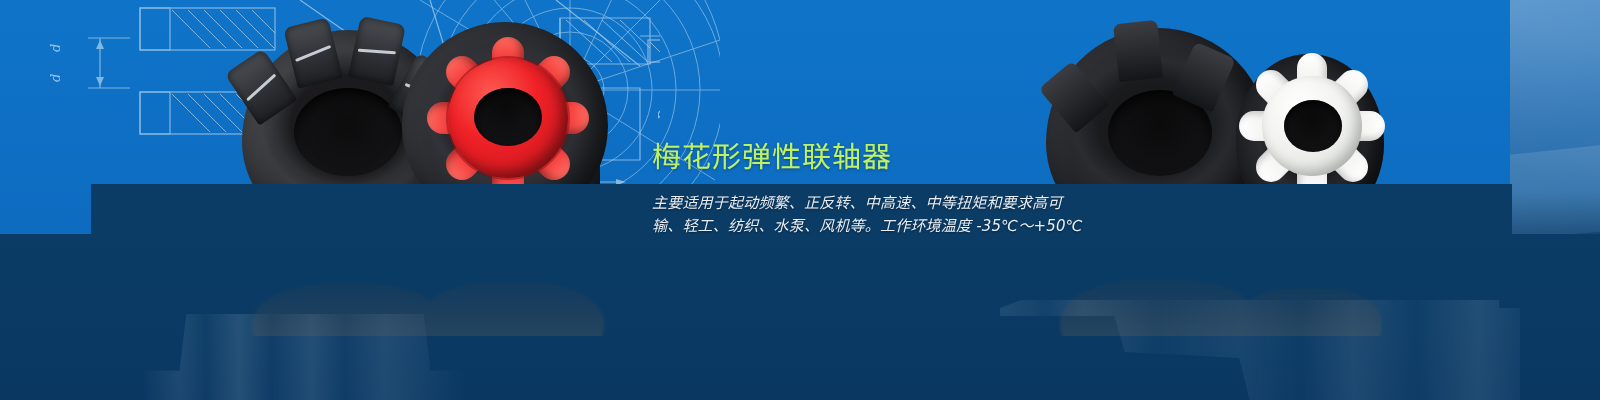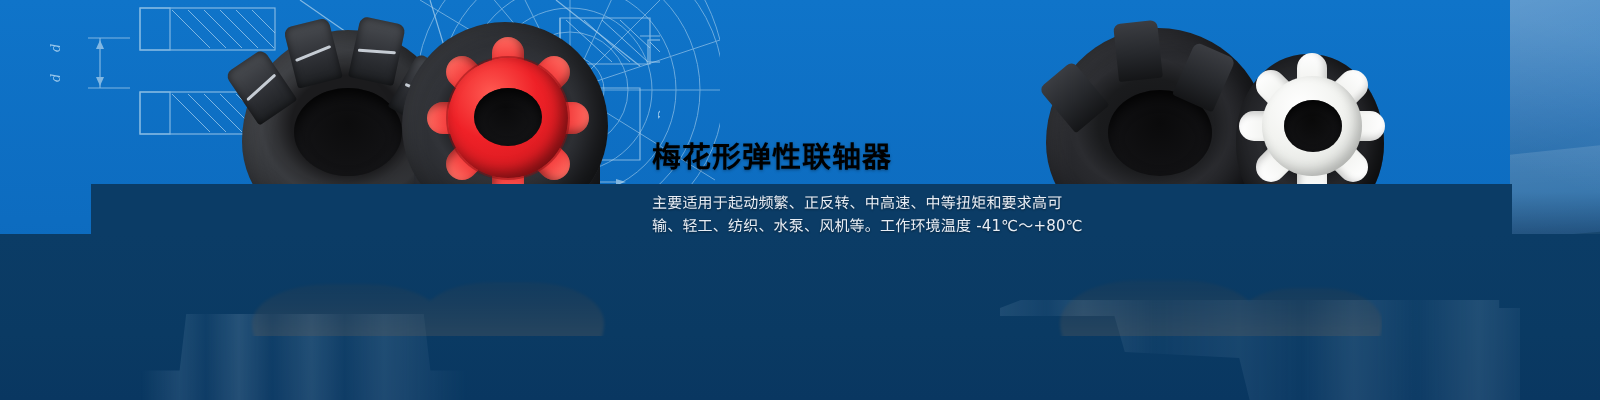--- a/index.html
+++ b/index.html
@@ -301,36 +301,36 @@
   
   .copy {
     position: absolute;
     left: 652px; top: 140px;
     width: 420px;
   }
   .headline {
     margin: 0;
     font-size: 29px;
     line-height: 34px;
-    font-weight: bold;
-    color: #000000;
+    font-weight: normal;
+    color: #bef264;
     letter-spacing: 1px;
     text-shadow: 0 1px 3px rgba(0,0,0,.35);
     white-space: nowrap;
   }
   .paragraph {
     margin: 18px 0 0 0;
     font-size: 15px;
     line-height: 23px;
     color: #e9eef5;
     text-shadow: 0 1px 2px rgba(0,0,0,.45);
     text-align: justify;
     letter-spacing: .2px;
   }
-  .paragraph span { display: block; white-space: nowrap; }
+  .paragraph span { display: block; white-space: nowrap; font-style: italic; }
 </style>
 </head>
 <body>
 
 <div class="banner">
 
   <div class="bg-base"></div>
 
   <div class="blueprint">
     <svg viewBox="0 0 660 250" preserveAspectRatio="none" aria-hidden="true">
@@ -487,17 +487,17 @@
   </div>
   <div class="reflection refl-right">
     <div class="refl-blob" style="left:28px;  top:-56px; width:200px; height:112px;"></div>
     <div class="refl-blob" style="left:204px; top:-44px; width:146px; height:92px;"></div>
   </div>
 
   <div class="copy">
     <h1 class="headline">梅花形弹性联轴器</h1>
     <p class="paragraph">
       <span>主要适用于起动频繁、正反转、中高速、中等扭矩和要求高可</span>
-      <span>输、轻工、纺织、水泵、风机等。工作环境温度 -41℃～+80℃</span>
+      <span>输、轻工、纺织、水泵、风机等。工作环境温度 -35℃～+50℃</span>
     </p>
   </div>
 
 </div>
 
 </body></html>

